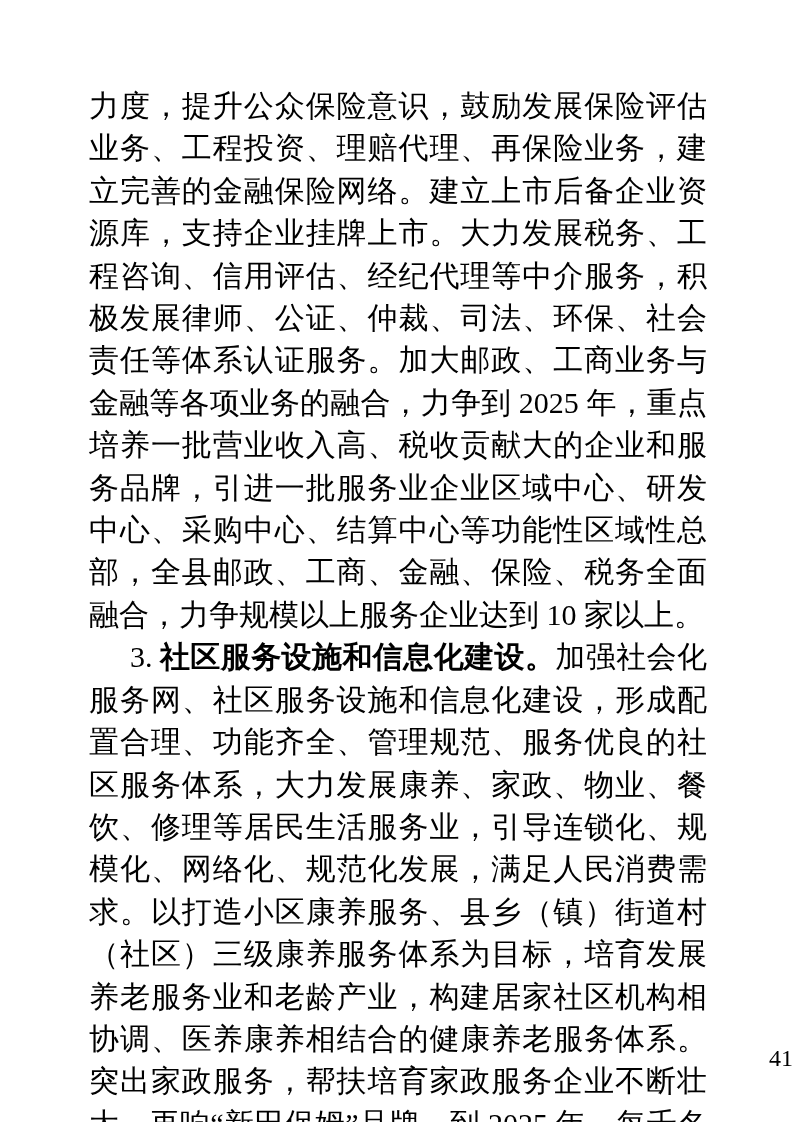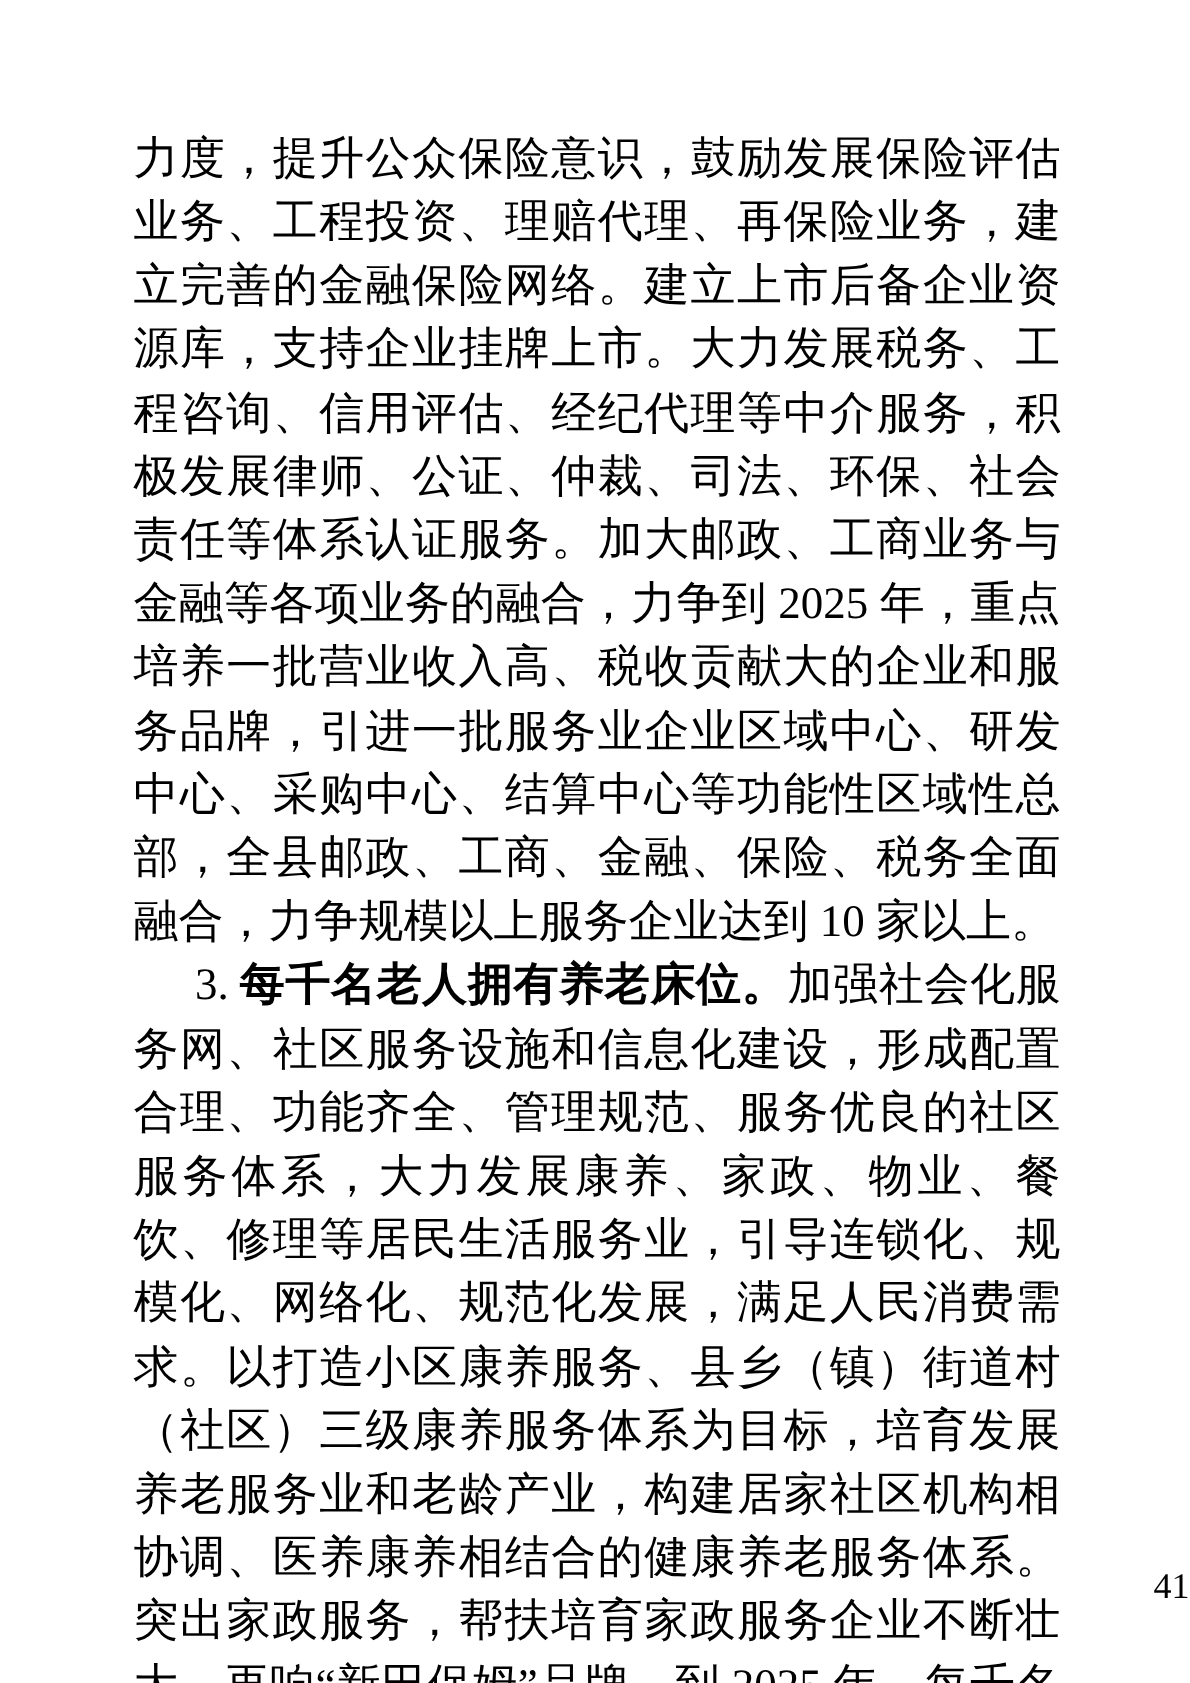--- a/index.html
+++ b/index.html
@@ -53,18 +53,18 @@
   }
 </style>
 </head>
 <body>
 
 <div class="page">
   <div class="content">
 
     <p class="para"><span>力度，提升公众保险意识，鼓励发展保险评估业务、工程投资、理赔代理、再保险业务，建立完善的金融保险网络。建立上市后备企业资源库，支持企业挂牌上市。大力发展税务、工程咨询、信用评估、经纪代理等中介服务，积极发展律师、公证、仲裁、司法、环保、社会责任等体系认证服务。加大邮政、工商业务与金融等各项业务的融合，力争到 2025 年，重点培养一批营业收入高、税收贡献大的企业和服务品牌，引进一批服务业企业区域中心、研发中心、采购中心、结算中心等功能性区域性总部，全县邮政、工商、金融、保险、税务全面融合，力争规模以上服务企业达到 10 家以上。</span></p>
 
-    <p class="para para-indent"><span class="item-number">3.</span><span class="item-heading">每千名老人拥有养老床位。</span><span>加强社会化服务网、社区服务设施和信息化建设，形成配置合理、功能齐全、管理规范、服务优良的社区服务体系，大力发展康养、家政、物业、餐饮、修理等居民生活服务业，引导连锁化、规模化、网络化、规范化发展，满足人民消费需求。以打造小区康养服务、县乡（镇）街道村（社区）三级康养服务体系为目标，培育发展养老服务业和老龄产业，构建居家社区机构相协调、医养康养相结合的健康养老服务体系。突出家政服务，帮扶培育家政服务企业不断壮大，再响“新田保姆”品牌。到 2025 年，每千名老人拥有养老床位 23 张，培育引进养老、家政服务龙头企业 4 家以上。</span></p>
+    <p class="para para-indent"><span class="item-number">3.</span><span class="item-heading">社区服务设施和信息化建设。</span><span>加强社会化服务网、社区服务设施和信息化建设，形成配置合理、功能齐全、管理规范、服务优良的社区服务体系，大力发展康养、家政、物业、餐饮、修理等居民生活服务业，引导连锁化、规模化、网络化、规范化发展，满足人民消费需求。以打造小区康养服务、县乡（镇）街道村（社区）三级康养服务体系为目标，培育发展养老服务业和老龄产业，构建居家社区机构相协调、医养康养相结合的健康养老服务体系。突出家政服务，帮扶培育家政服务企业不断壮大，再响“新田保姆”品牌。到 2025 年，每千名老人拥有养老床位 23 张，培育引进养老、家政服务龙头企业 4 家以上。</span></p>
 
   </div>
 
   <div class="page-number">41</div>
 </div>
 
 </body></html>

